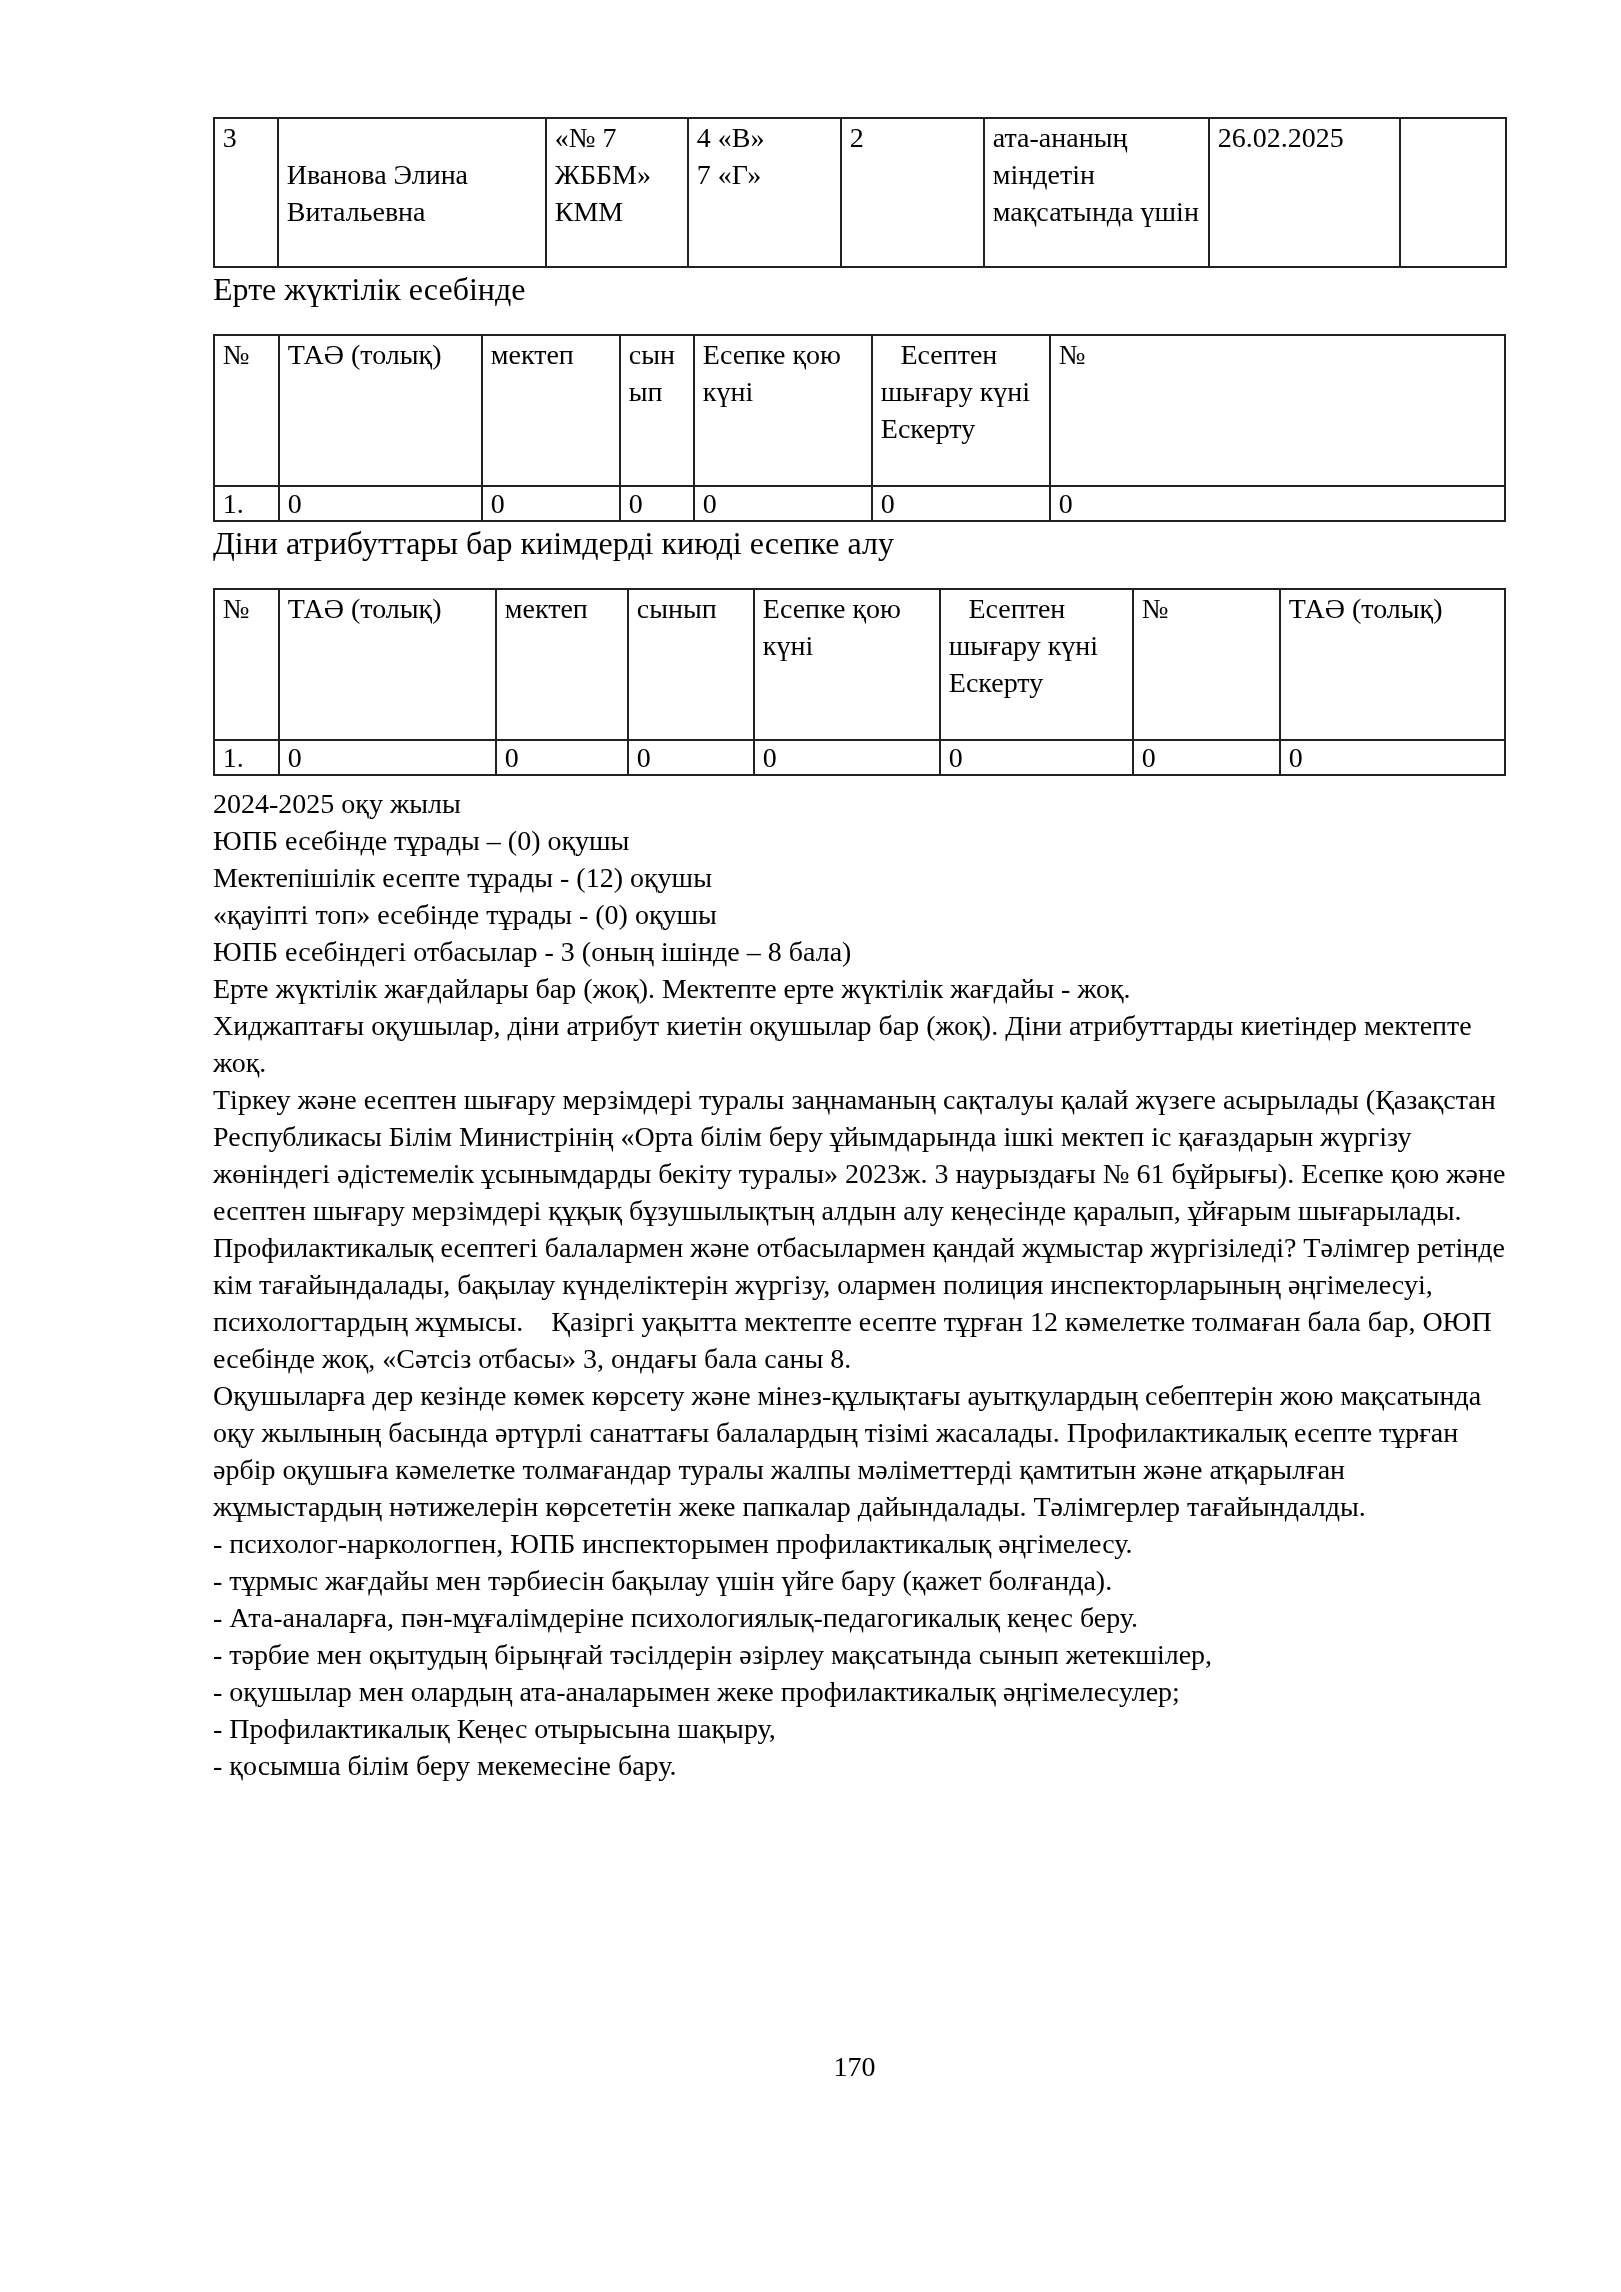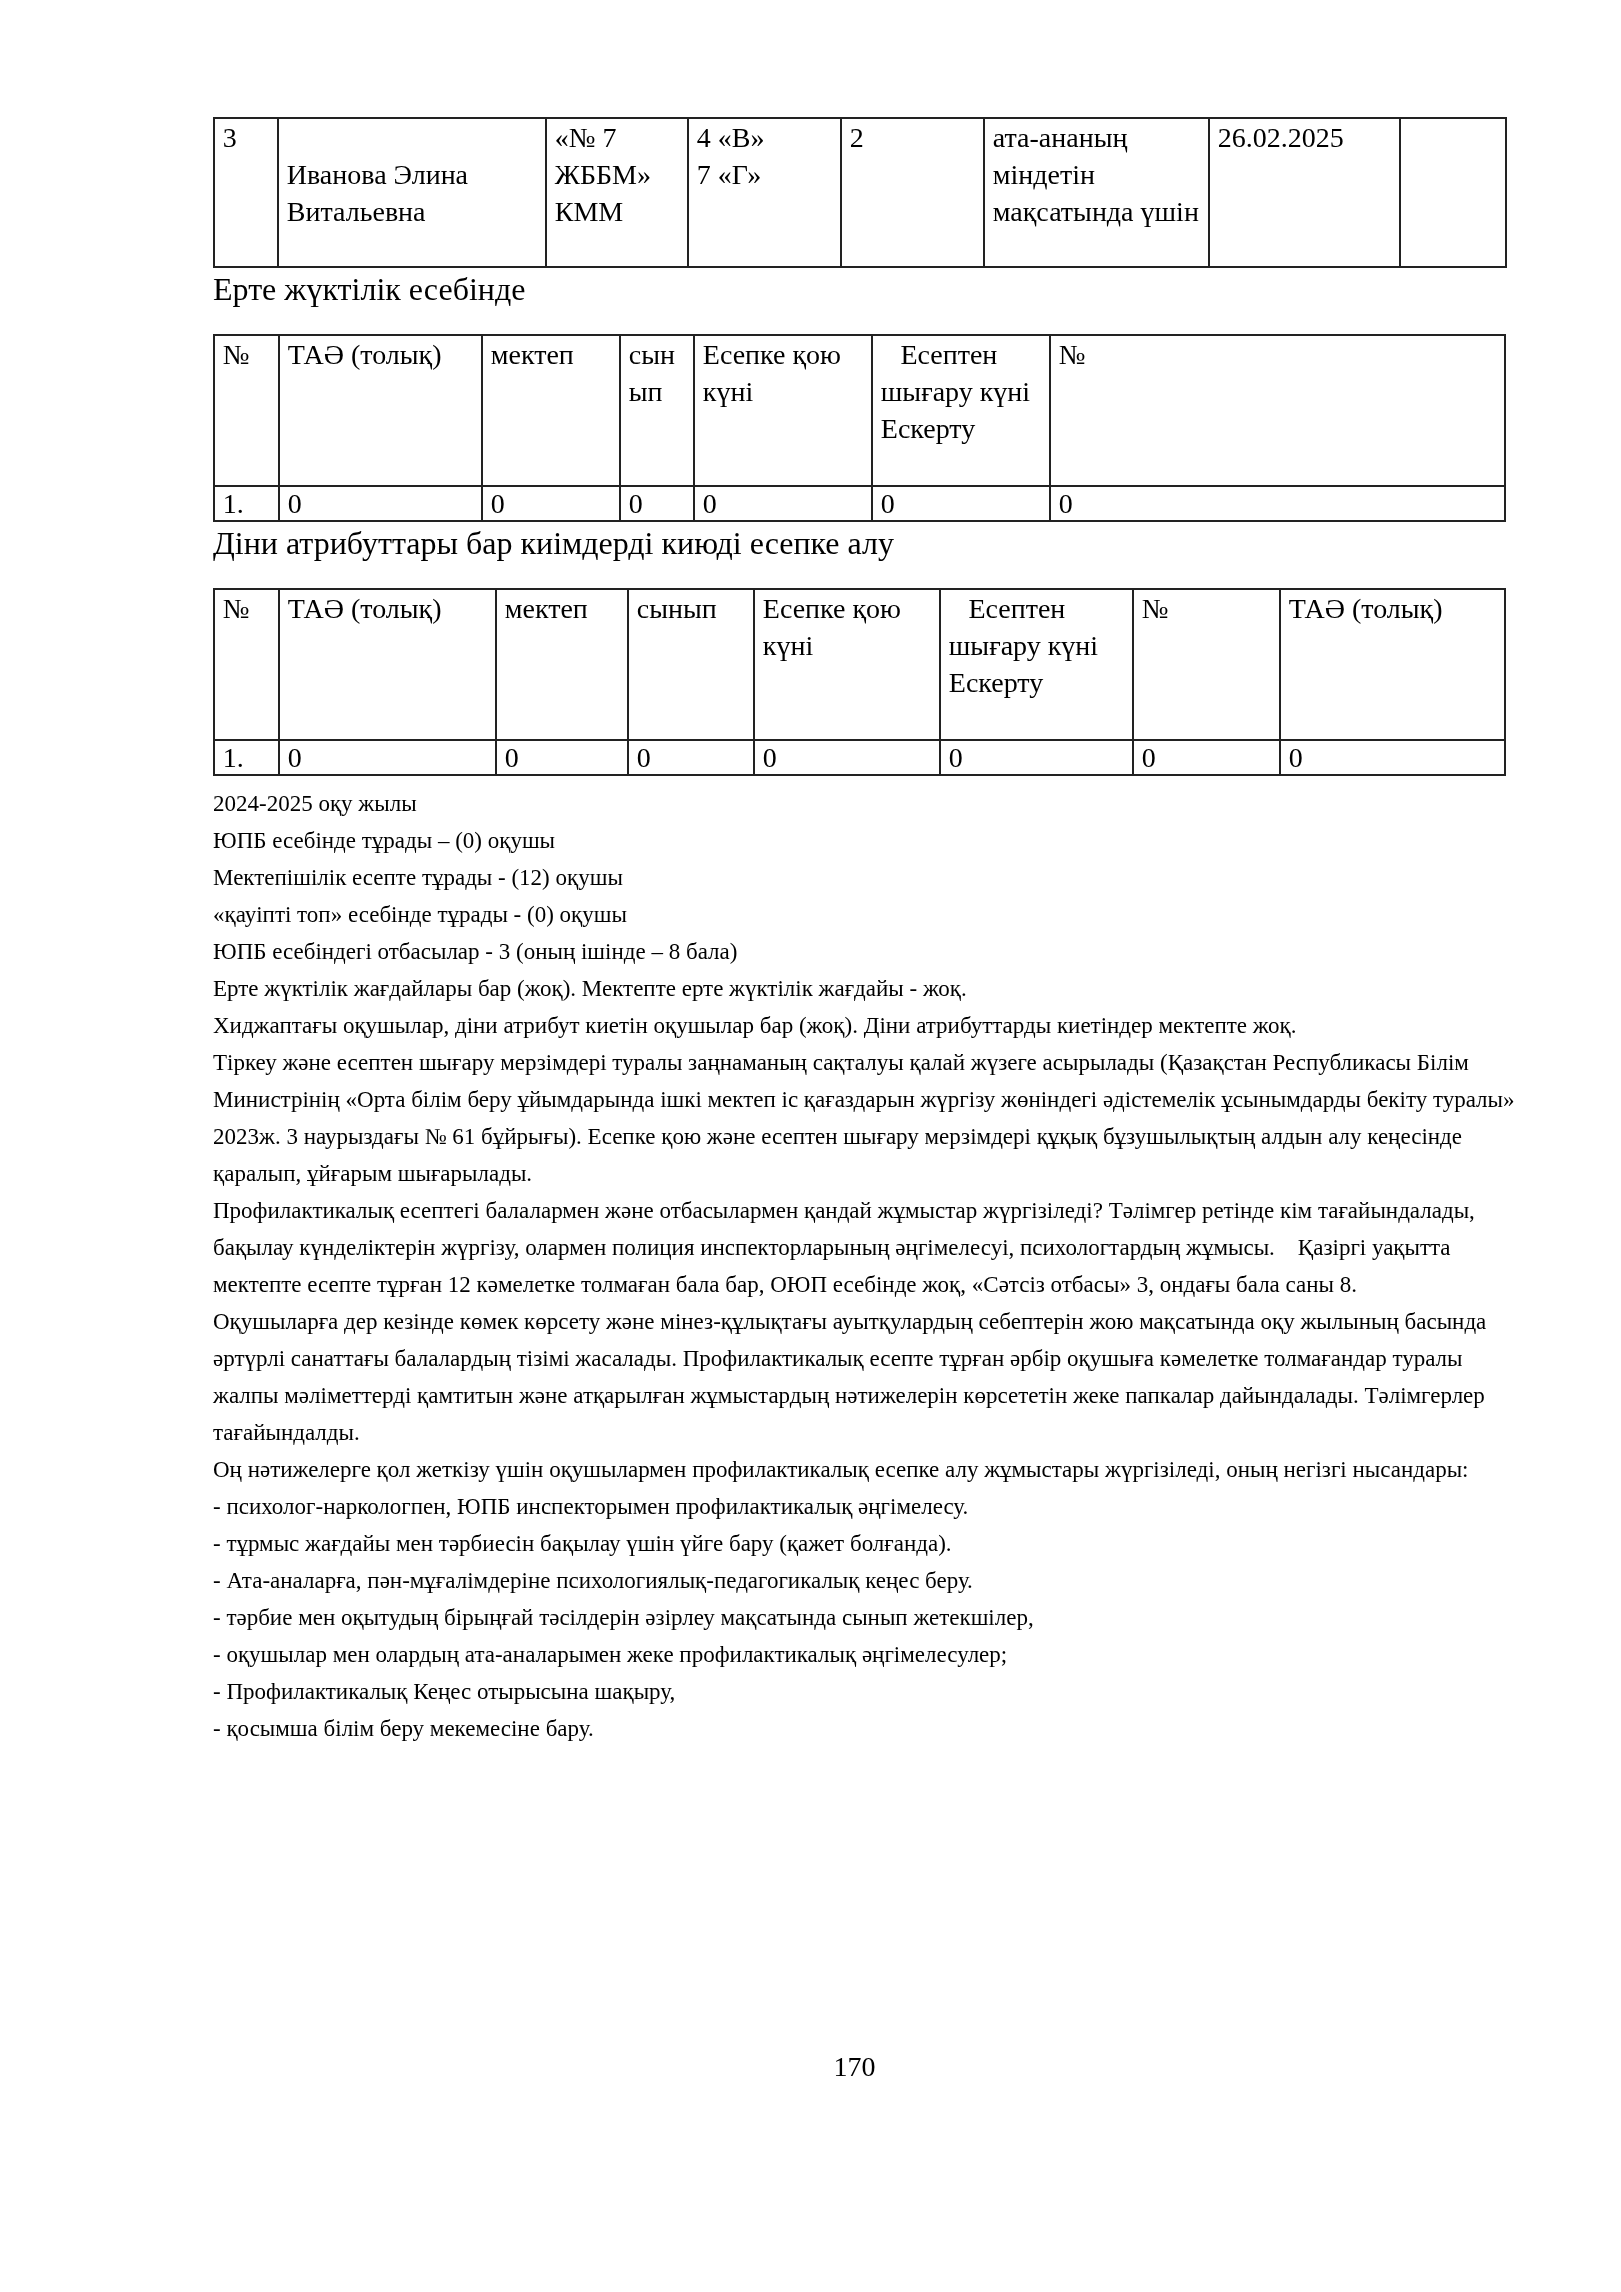--- a/index.html
+++ b/index.html
@@ -8,21 +8,21 @@
   table { position: absolute; border-collapse: collapse; table-layout: fixed; font-size: 28px; line-height: 37px; }
   td { border: 2px solid #222; vertical-align: top; padding: 0 5.9px 0 7.8px; word-wrap: break-word; }
   .t1 { left: 213px; top: 117px; width: 1292px; }
   .t1 td { height: 147px; }
   .t2 { left: 213px; top: 334px; width: 1292px; }
   .t3 { left: 213px; top: 588px; width: 1292px; }
   .hdr td { height: 149px; }
   .row td { height: 33px; line-height: 33px; }
   .center-first { text-indent: 19.6px; }
   .cap { position: absolute; left: 213px; font-size: 32px; line-height: 37px; }
-  .body { position: absolute; left: 213px; top: 785px; width: 1304px; font-size: 23px; line-height: 37px; font-family: Liberation Serif, serif; }
+  .body { position: absolute; left: 213px; top: 785px; width: 1304px; font-size: 28px; line-height: 37px; font-family: Liberation Serif, serif; }
   .body p { margin: 0; }
   .pagenum { position: absolute; left: 0; width: 1621px; top: 2051px; text-align: center; font-size: 28px; margin-left: 44px; }
 </style>
 </head>
 <body>
 
 <div class="page">
 
   <table class="t1">
     <colgroup>
@@ -131,21 +131,20 @@
     <p>2024-2025 оқу жылы</p>
     <p>ЮПБ есебінде тұрады – (0) оқушы</p>
     <p>Мектепішілік есепте тұрады - (12) оқушы</p>
     <p>«қауіпті топ» есебінде тұрады - (0) оқушы</p>
     <p>ЮПБ есебіндегі отбасылар - 3 (оның ішінде – 8 бала)</p>
     <p>Ерте жүктілік жағдайлары бар (жоқ). Мектепте ерте жүктілік жағдайы - жоқ.</p>
     <p>Хиджаптағы оқушылар, діни атрибут киетін оқушылар бар (жоқ). Діни атрибуттарды киетіндер мектепте жоқ.</p>
     <p>Тіркеу және есептен шығару мерзімдері туралы заңнаманың сақталуы қалай жүзеге асырылады (Қазақстан Республикасы Білім Министрінің «Орта білім беру ұйымдарында ішкі мектеп іс қағаздарын жүргізу жөніндегі әдістемелік ұсынымдарды бекіту туралы» 2023ж. 3 наурыздағы № 61 бұйрығы). Есепке қою және есептен шығару мерзімдері құқық бұзушылықтың алдын алу кеңесінде қаралып, ұйғарым шығарылады.</p>
     <p style="white-space:pre-wrap">Профилактикалық есептегі балалармен және отбасылармен қандай жұмыстар жүргізіледі? Тәлімгер ретінде кім тағайындалады, бақылау күнделіктерін жүргізу, олармен полиция инспекторларының әңгімелесуі, психологтардың жұмысы.    Қазіргі уақытта мектепте есепте тұрған 12 кәмелетке толмаған бала бар, ОЮП есебінде жоқ, «Сәтсіз отбасы» 3, ондағы бала саны 8.</p>
     <p>Оқушыларға дер кезінде көмек көрсету және мінез-құлықтағы ауытқулардың себептерін жою мақсатында оқу жылының басында әртүрлі санаттағы балалардың тізімі жасалады. Профилактикалық есепте тұрған әрбір оқушыға кәмелетке толмағандар туралы жалпы мәліметтерді қамтитын және атқарылған жұмыстардың нәтижелерін көрсететін жеке папкалар дайындалады. Тәлімгерлер тағайындалды.</p>
-    <p>Оң нәтижелерге қол жеткізу үшін оқушылармен профилактикалық есепке алу жұмыстары жүргізіледі, оның негізгі нысандары:</p>
     <p>- психолог-наркологпен, ЮПБ инспекторымен профилактикалық әңгімелесу.</p>
     <p>- тұрмыс жағдайы мен тәрбиесін бақылау үшін үйге бару (қажет болғанда).</p>
     <p>- Ата-аналарға, пән-мұғалімдеріне психологиялық-педагогикалық кеңес беру.</p>
     <p>- тәрбие мен оқытудың бірыңғай тәсілдерін әзірлеу мақсатында сынып жетекшілер,</p>
     <p>- оқушылар мен олардың ата-аналарымен жеке профилактикалық әңгімелесулер;</p>
     <p>- Профилактикалық Кеңес отырысына шақыру,</p>
     <p>- қосымша білім беру мекемесіне бару.</p>
   </div>
 
   <div class="pagenum">170</div>

